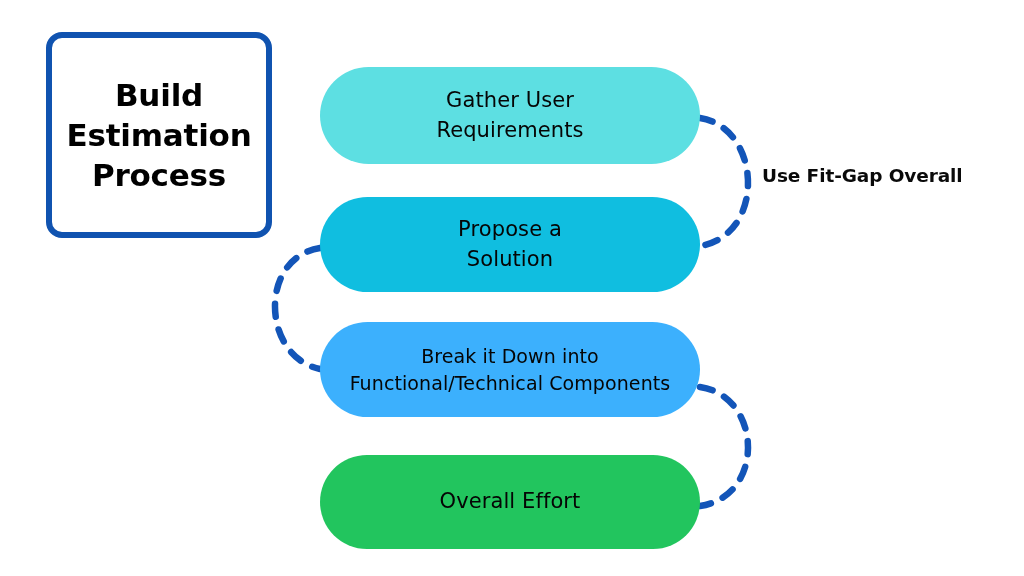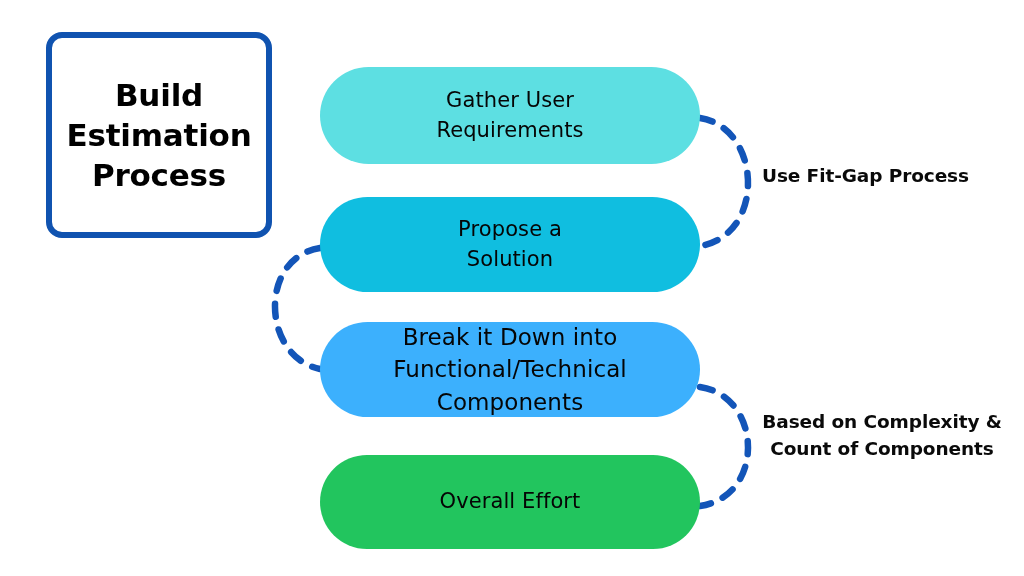--- a/index.html
+++ b/index.html
@@ -62,21 +62,21 @@
     line-height: 1.42;
     color: #050505;
     text-align: center;
     letter-spacing: 0.1px;
     white-space: pre-line;
   }
   .pill-1 { top: 67px;  height: 97px; }
   .pill-2 { top: 197px; height: 95px; }
   .pill-3 { top: 322px; height: 95px; }
   .pill-4 { top: 455px; height: 94px; }
-  .pill-3 .pill-label { font-size: 23px; }
+  .pill-3 .pill-label { font-size: 19px; }
 
   
   #connectors {
     position: absolute;
     left: 0;
     top: 0;
     width: 1024px;
     height: 576px;
     pointer-events: none;
   }
@@ -141,18 +141,16 @@
 
   <div class="pill pill-3" style="background: rgb(60, 176, 253);">
     <div class="pill-label">Break it Down into
 Functional/Technical Components</div>
   </div>
 
   <div class="pill pill-4" style="background: #22c55e;">
     <div class="pill-label">Overall Effort</div>
   </div>
 
-  <div class="annotation ann-1">Use Fit-Gap Process</div>
+  <div class="annotation ann-1">Use Fit-Gap Overall</div>
 
-  <div class="annotation ann-2">Based on Complexity &amp;
-Count of Components</div>
 
 </div>
 
 </body></html>

